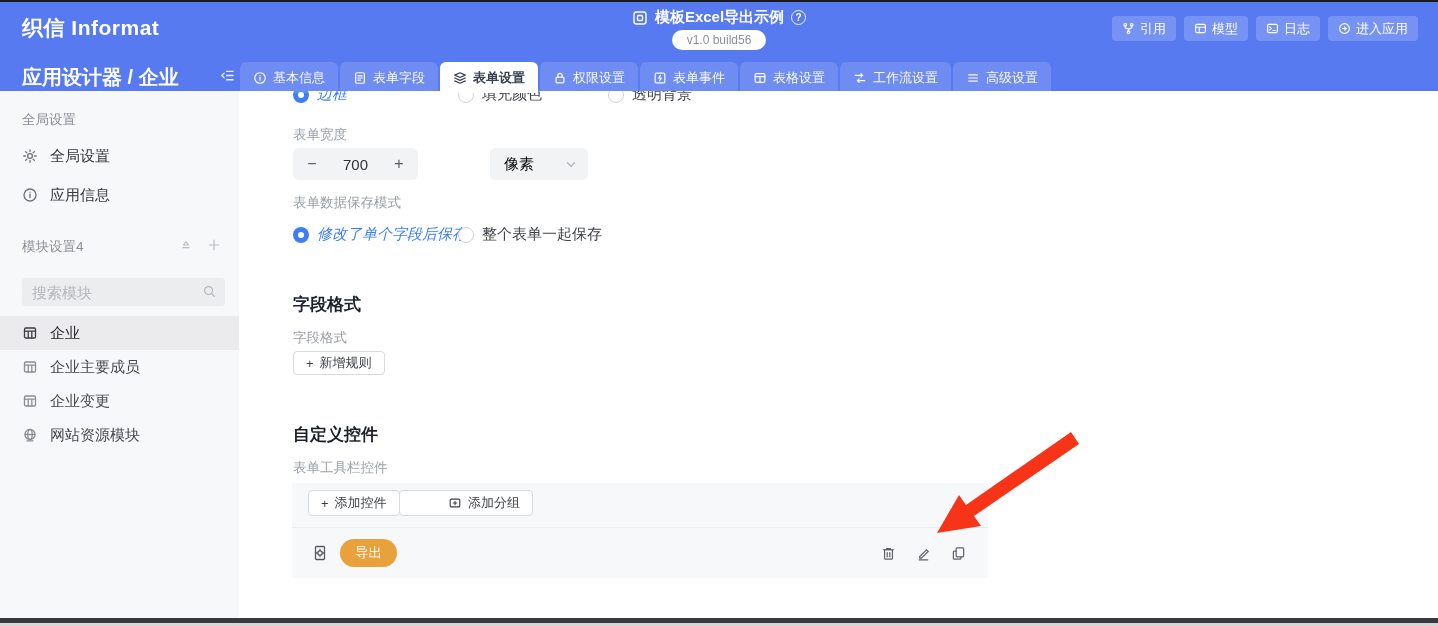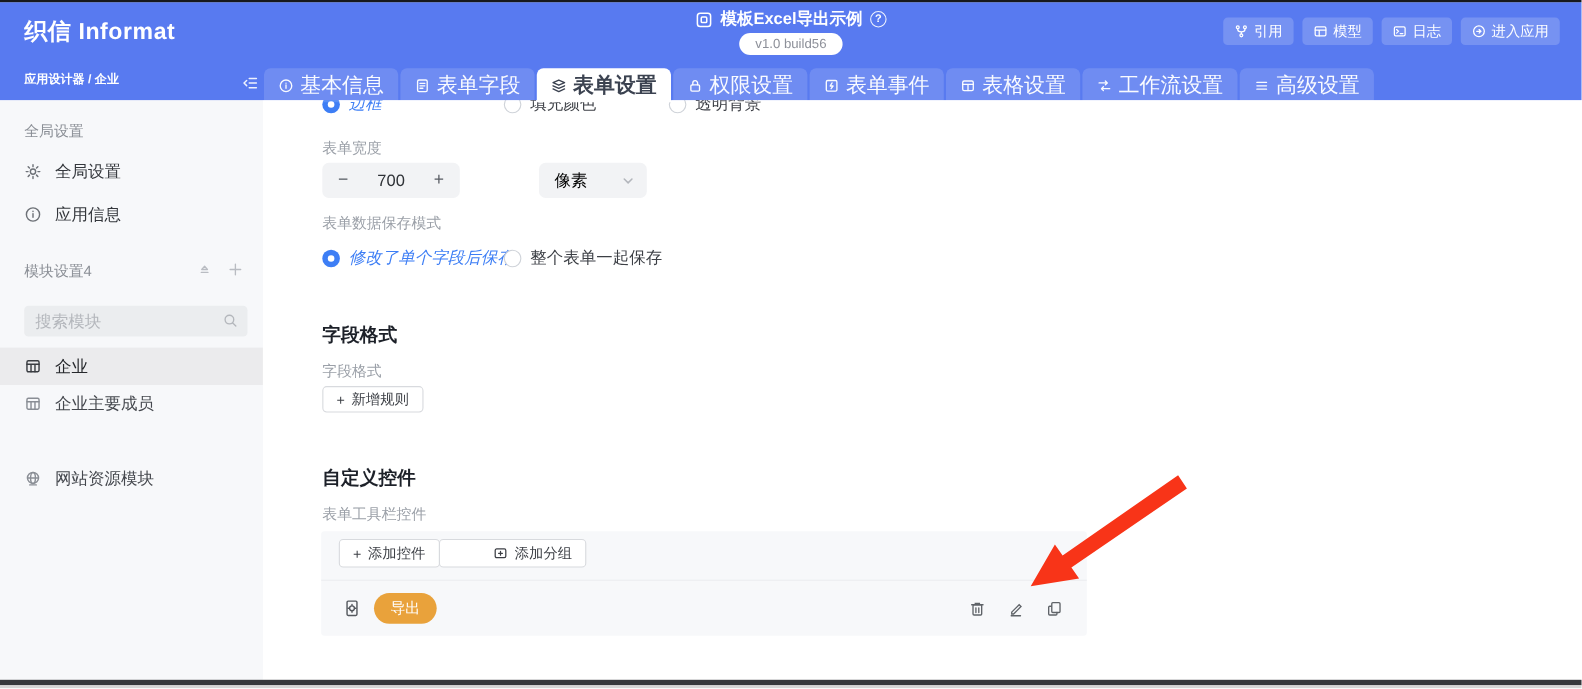--- a/index.html
+++ b/index.html
@@ -16,24 +16,24 @@
   .hdr { position:absolute; left:0; top:2px; width:100%; height:89px; background:#587af0; z-index:20; }
   .logo { position:absolute; left:22px; top:12px; color:#fff; font-size:21px; font-weight:bold; letter-spacing:.5px; }
   .hdr-center { position:absolute; left:0; top:6px; width:100%; display:flex; flex-direction:column; align-items:center; gap:3px; }
   .hdr-title-row { display:flex; align-items:center; gap:7px; color:#fff; font-size:15px; font-weight:600; }
   .help-badge { width:15px; height:15px; border:1.3px solid rgba(255,255,255,.9); border-radius:50%; font-size:10px; display:flex; align-items:center; justify-content:center; font-weight:bold; color:#fff; }
   .ver-pill { background:#fff; border-radius:11px; padding:3px 15px; font-size:12px; color:#8d9099; }
   .hdr-actions { position:absolute; right:20px; top:14px; display:flex; gap:8px; }
   .hdr-btn { display:flex; align-items:center; gap:5px; background:rgba(255,255,255,.18); color:#fff; font-size:13px; padding:0 10px; height:25px; border-radius:4px; cursor:pointer; }
 
   
-  .breadcrumb { position:absolute; left:22px; top:62px; color:#fff; font-size:11px; font-weight:600; }
+  .breadcrumb { position:absolute; left:22px; top:62px; color:#fff; font-size:20px; font-weight:600; }
   .collapse-btn { position:absolute; left:220px; top:66px; color:rgba(255,255,255,.9); }
   .tabs { position:absolute; left:240px; top:60px; display:flex; gap:2px; height:31px; }
-  .tab { display:flex; align-items:center; gap:6px; padding:0 13px; font-size:19px; color:rgba(255,255,255,.96); background:rgba(255,255,255,.14); border-radius:6px 6px 0 0; cursor:pointer; white-space:nowrap; }
+  .tab { display:flex; align-items:center; gap:6px; padding:0 13px; font-size:13px; color:rgba(255,255,255,.96); background:rgba(255,255,255,.14); border-radius:6px 6px 0 0; cursor:pointer; white-space:nowrap; }
   .tab.active { background:#fff; color:#3b4250; font-weight:600; }
 
   
   .sb { position:absolute; left:0; top:91px; width:239px; height:527px; background:#f7f8fa; z-index:10; }
   .sb-label { position:absolute; left:22px; font-size:13.5px; color:#8b8f96; }
   .sb-item { position:absolute; left:0; width:239px; height:38px; display:flex; align-items:center; gap:12px; padding-left:22px; color:#34373c; font-size:15px; cursor:pointer; }
   .sb-item .ic { color:#6d7177; }
   .sb-sec-icons { position:absolute; right:18px; display:flex; gap:14px; color:#b9bcc2; }
   .search-wrap { position:absolute; left:22px; top:187px; width:203px; height:28px; }
   .search-wrap input { width:100%; height:100%; background:#ebedef; border:none; border-radius:4px; padding:0 28px 0 10px; font-size:15px; color:#555; outline:none; font-family:inherit; }
@@ -377,20 +377,29 @@
     </div>
     <div class="mod-item" style="top:259px;">
       <span class="ic">
         <svg width="16" height="16" viewBox="0 0 16 16" fill="none" stroke="currentColor" stroke-width="1.3" stroke-linecap="round">
             <rect x="2.5" y="3" width="11" height="10" rx="1.3"></rect>
             <path d="M2.5 6.2h11M6.2 6.2V13M9.8 6.2V13"></path>
           </svg>
       </span>
       <span>企业主要成员</span>
     </div>
+    <div class="mod-item" style="top:293px;">
+      <span class="ic">
+        <svg width="16" height="16" viewBox="0 0 16 16" fill="none" stroke="currentColor" stroke-width="1.3" stroke-linecap="round">
+            <rect x="2.5" y="3" width="11" height="10" rx="1.3"></rect>
+            <path d="M2.5 6.2h11M6.2 6.2V13M9.8 6.2V13"></path>
+          </svg>
+      </span>
+      <span>企业变更</span>
+    </div>
     <div class="mod-item" style="top:327px;">
       <span class="ic">
         <svg width="16" height="16" viewBox="0 0 16 16" fill="none" stroke="currentColor" stroke-width="1.3" stroke-linecap="round">
             <circle cx="8" cy="7.5" r="5"></circle>
             <ellipse cx="8" cy="7.5" rx="2.2" ry="5"></ellipse>
             <path d="M3 7.5h10M5 13.8h6"></path>
           </svg>
       </span>
       <span>网站资源模块</span>
     </div>

